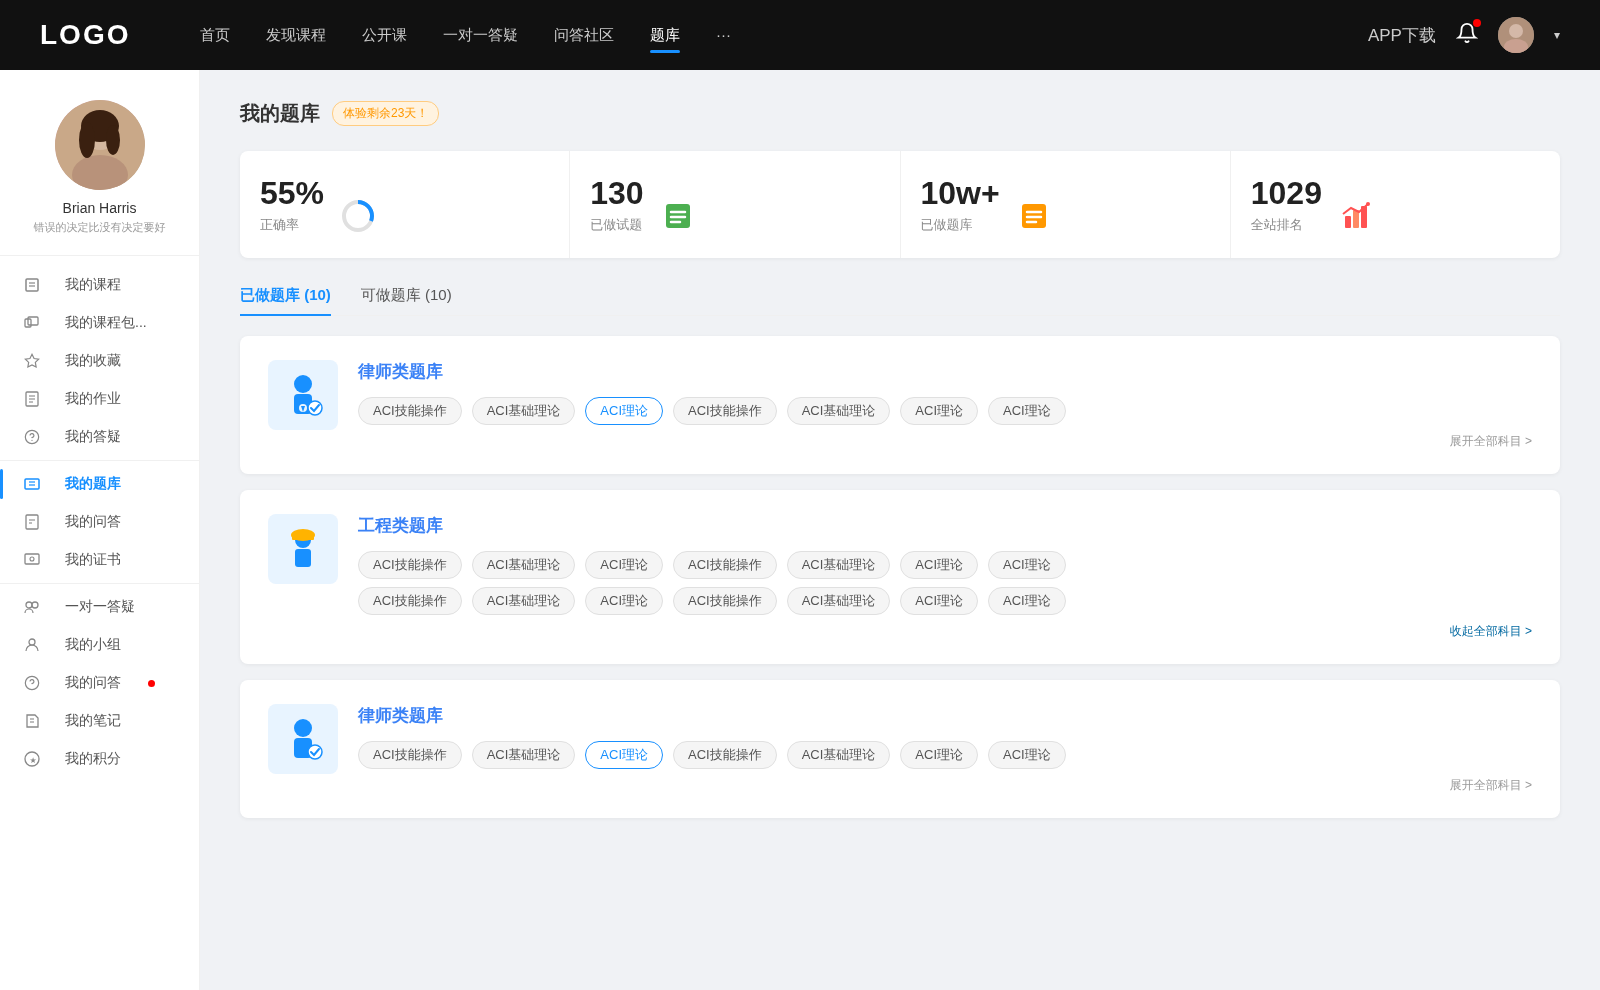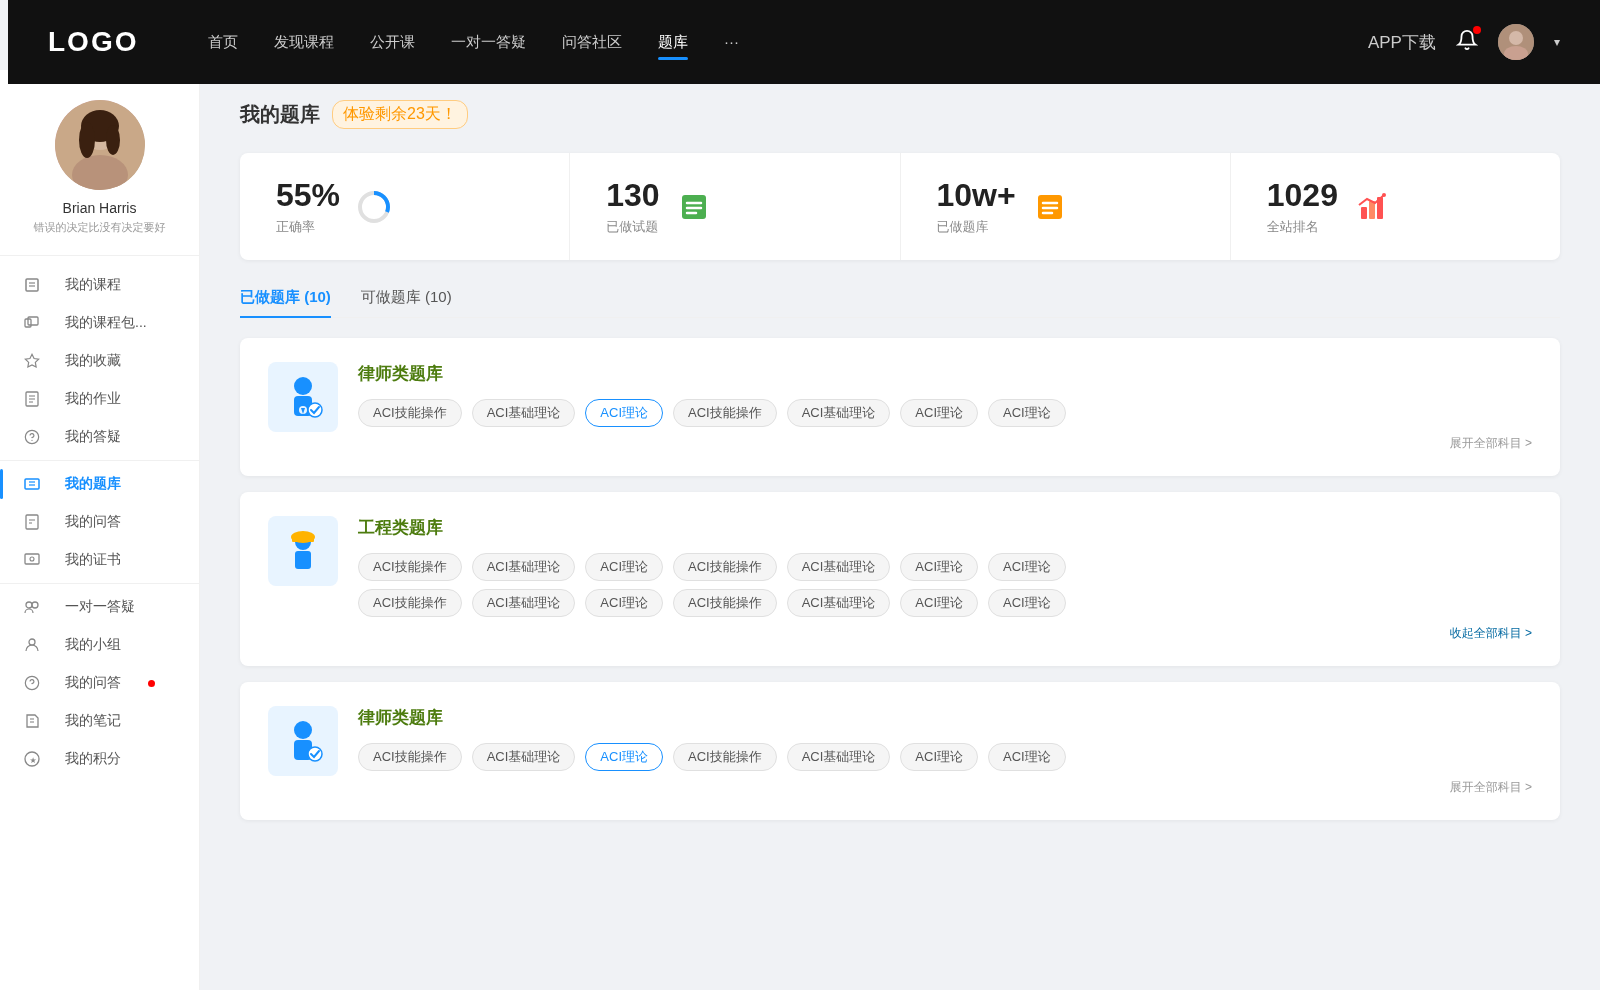--- a/index.html
+++ b/index.html
@@ -1,26 +1,26 @@
 <!DOCTYPE html>
 <html><head>
   <meta charset="utf-8">
   <style>
     * { box-sizing: border-box; margin: 0; padding: 0; }
     body { font-family: -apple-system, BlinkMacSystemFont, 'PingFang SC', 'Microsoft YaHei', sans-serif; background: #f0f2f5; min-height: 990px; }
 
     
     .header {
       background: #111;
-      height: 84px;
+      height: 70px;
       display: flex;
       align-items: center;
       padding: 7px 40px;
       position: fixed;
-      top: 0; left: 8px; right: 0;
+      top: 0; left: 0; right: 0;
       z-index: 100;
     }
     .header-logo {
       color: white;
       font-size: 28px;
       font-weight: bold;
       letter-spacing: 2px;
       margin-right: 60px;
       min-width: 100px;
     }
@@ -188,42 +188,42 @@
       margin-bottom: 24px;
     }
     .page-title {
       font-size: 20px;
       font-weight: 600;
       color: #333;
     }
     .trial-badge {
       background: #fff3e0;
       color: #ff9800;
-      font-size: 16px;
+      font-size: 12px;
       padding: 3px 10px;
       border-radius: 12px;
       border: 1px solid #ffcc80;
     }
 
     
     .stats-row {
       display: flex;
       gap: 0;
       background: white;
       border-radius: 8px;
       margin-bottom: 28px;
       overflow: hidden;
       box-shadow: 0 1px 4px rgba(0,0,0,0.06);
     }
     .stat-item {
       flex: 1;
-      padding: 24px 36px;
+      padding: 24px 20px;
       border-right: 1px solid #f0f0f0;
       display: flex;
-      align-items: center;
+      align-items: flex-end;
       gap: 16px;
     }
     .stat-item:last-child { border-right: none; }
     .stat-value {
       font-size: 32px;
       font-weight: 700;
       color: #222;
     }
     .stat-label {
       font-size: 13px;
@@ -285,21 +285,21 @@
       border-radius: 8px;
       display: flex;
       align-items: center;
       justify-content: center;
       flex-shrink: 0;
     }
     .qbank-body { flex: 1; }
     .qbank-title {
       font-size: 17px;
       font-weight: 600;
-      color: #4d7c0f;
+      color: #3b82f6;
       margin-bottom: 14px;
     }
     .tags-row {
       display: flex;
       gap: 10px;
       flex-wrap: wrap;
       margin-bottom: 8px;
     }
     .tag {
       padding: 4px 14px;

